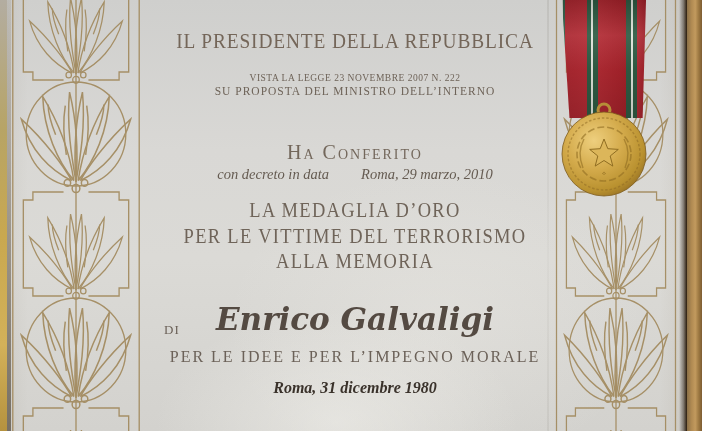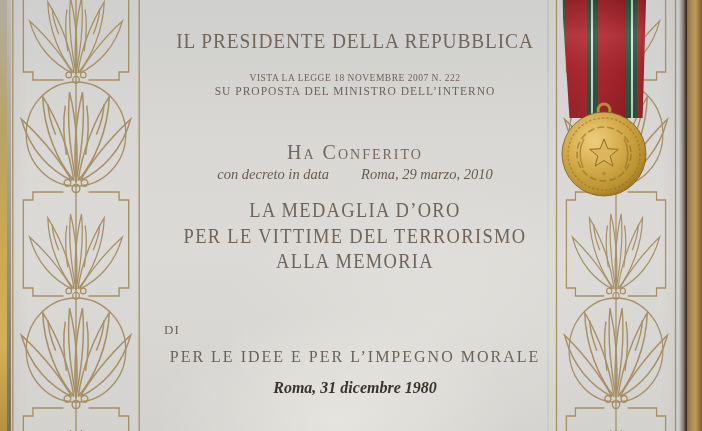--- a/index.html
+++ b/index.html
@@ -141,31 +141,32 @@
       <circle cx="45" cy="56" r="36" fill="none" stroke="#8f6c24" stroke-width="1.4" stroke-dasharray="2.5 1.9" opacity="0.55"></circle>
       <circle cx="45" cy="56" r="27" fill="none" stroke="#8f6d22" stroke-width="1.6" stroke-dasharray="7 3" opacity="0.6"></circle>
       <path d="M24,70 C20,60 20,50 25,41 M66,70 C70,60 70,50 65,41" fill="none" stroke="#8f6d22" stroke-width="1.4" opacity="0.6"></path>
       <path fill="#dcb65a" stroke="#8f6d22" stroke-width="1" d="M45,41 L48.8,50.7 L59.3,51.4 L51.2,58 L53.8,68.1 L45,62.5 L36.2,68.1 L38.8,58 L30.7,51.4 L41.2,50.7 Z"></path>
       <path d="M45,74 C40,77 50,77 45,74" fill="none" stroke="#8f6d22" stroke-width="1" opacity="0.6"></path>
     </svg>
   </div>
 
   <div class="text-block">
     <div class="tline title">IL PRESIDENTE DELLA REPUBBLICA</div>
-    <div class="tline law">VISTA LA LEGGE 18 NOVEMBRE 2007 N. 222</div>
+    <div class="tline law">VISTA LA LEGGE 23 NOVEMBRE 2007 N. 222</div>
     <div class="tline proposal">SU PROPOSTA DEL MINISTRO DELL’INTERNO</div>
     <div class="tline conferral">Ha Conferito</div>
     <div class="tline decree">
       <span>con decreto in data</span>
       <span>Roma, 29 marzo, 2010</span>
     </div>
     <div class="tline award award1">LA MEDAGLIA D’ORO</div>
     <div class="tline award award2">PER LE VITTIME DEL TERRORISMO</div>
     <div class="tline award award3">ALLA MEMORIA</div>
     <div class="di">DI</div>
+    <div class="tline name">Enrico Galvaligi</div>
     <div class="tline motivation">PER LE IDEE E PER L’IMPEGNO MORALE</div>
     <div class="tline memdate">Roma, 31 dicembre 1980</div>
   </div>
 
   <div class="frame-left"></div>
   <div class="frame-left-seam"></div>
   <div class="frame-right-shadow"></div>
   <div class="frame-right"></div>
 
 </div>

